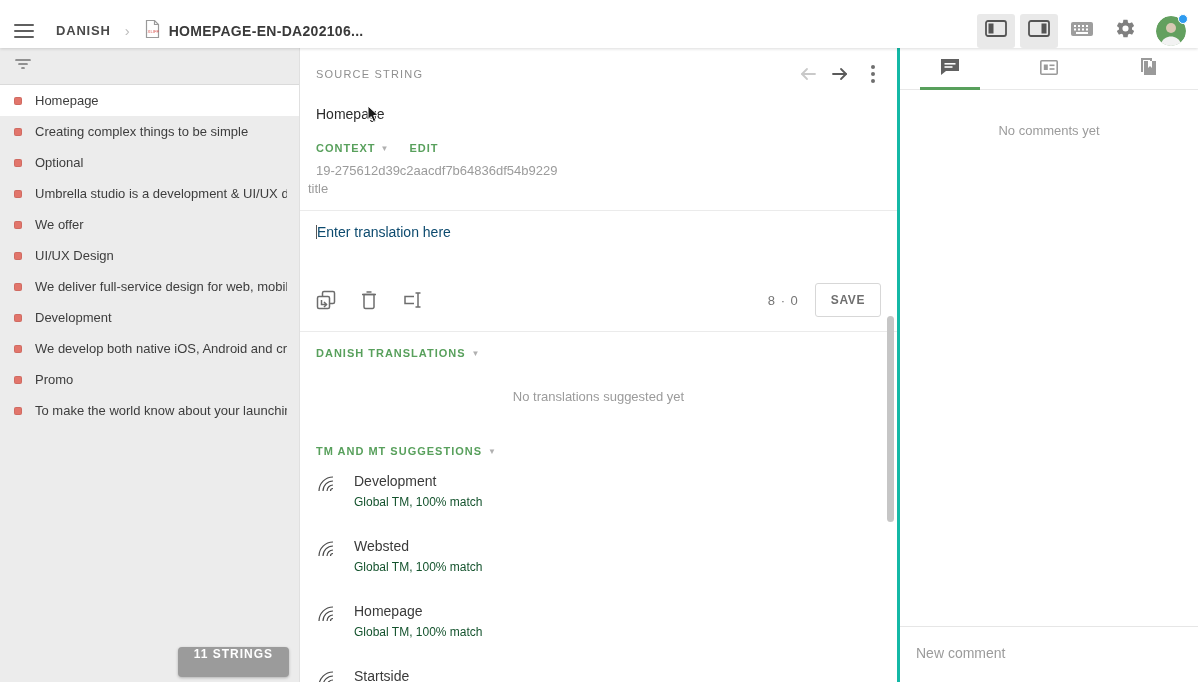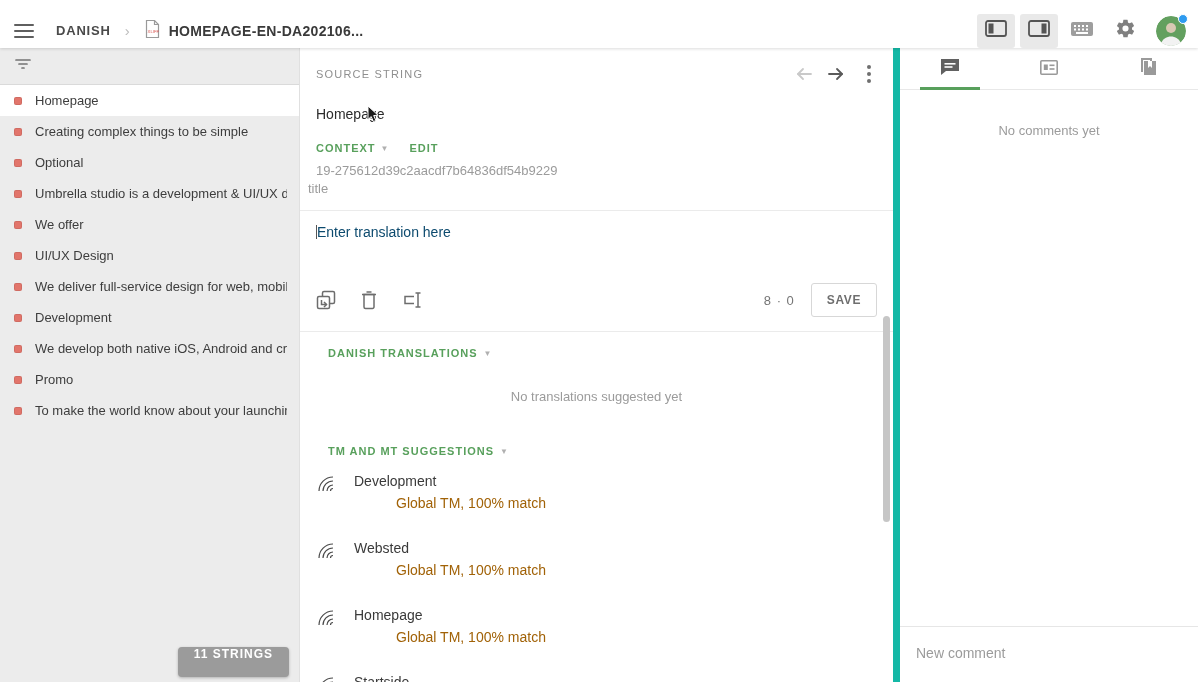--- a/index.html
+++ b/index.html
@@ -42,21 +42,21 @@
   .string-item .label { overflow:hidden; text-overflow:clip; white-space:nowrap; }
   .string-item.selected { background:#fff; }
   .marker { width:8px; height:8px; border-radius:2px; background:#e2756b; flex:none;
     box-shadow:inset 0 0 0 1px rgba(0,0,0,.08); }
   .strings-footer { position:absolute; right:10px; bottom:5px; height:30px; background:#9b9b9b;
     border-radius:4px; color:#fff; display:flex; align-items:center; gap:20px; padding:0 16px;
     font-size:12px; font-weight:700; letter-spacing:1px; cursor:default; box-shadow:0 1px 3px rgba(0,0,0,.25);flex-direction:column; }
   .strings-footer .nav { font-size:15px; font-weight:400; color:rgba(255,255,255,.65); cursor:pointer; }
 
   
-  .editor { width:600px; flex:none; background:#fff; border-right:7px solid #14b8a6;
+  .editor { width:600px; flex:none; background:#fff; border-right:3px solid #14b8a6;
     position:relative; display:flex; flex-direction:column; }
   .source-header { display:flex; align-items:center; padding:15px 14px 0 16px; }
   .source-label { font-size:11px; letter-spacing:1.2px; color:#8f8f8f; }
   .sh-spacer { flex:1; }
   .nav-arrow { width:26px; height:20px; display:flex; align-items:center; justify-content:center; cursor:pointer; margin-left:6px; }
   .kebab { display:flex; flex-direction:column; gap:3px; padding:2px 8px; cursor:pointer; margin-left:10px; }
   .kebab i { width:4px; height:4px; border-radius:50%; background:#6f6f6f; }
   .source-text { padding:21px 16px 0; font-size:14px; color:#2b2b2b; }
   .mouse-cursor { position:absolute; left:67px; top:57px; pointer-events:none; }
   .context-row { display:flex; align-items:center; gap:20px; padding:20px 16px 0; }
@@ -69,27 +69,27 @@
   .trans-placeholder { padding:13px 16px 0; font-size:14px; color:#0c4a6e; height:68px; cursor:text; }
   .text-caret { display:inline-block; width:1px; height:14px; background:#555; vertical-align:-2px; }
   .toolbar { display:flex; align-items:center; padding:4px 16px 14px; }
   .tool-btn { margin-right:24px; cursor:pointer; display:flex; align-items:center; }
   .toolbar-spacer { flex:1; }
   .counter { font-size:13px; color:#757575; margin-right:16px; letter-spacing:1px; }
   .save-btn { border:1px solid #d7d7d7; border-radius:3px; background:#fff; color:#6f6f6f;
     font-size:12px; font-weight:600; letter-spacing:.6px; padding:9px 15px; cursor:pointer;
     font-family:"Liberation Sans", sans-serif; }
   .section { border-top:1px solid #ebebeb; }
-  .section-heading { padding:15px 28px 0; font-size:11px; font-weight:600; letter-spacing:1px;
+  .section-heading { padding:15px 16px 0; font-size:11px; font-weight:600; letter-spacing:1px;
     color:#58a05c; display:flex; align-items:center; gap:6px; cursor:pointer; }
   .empty-text { text-align:center; color:#9b9b9b; font-size:13px; padding:30px 0 26px; }
   .sugg-row { display:flex; align-items:flex-start; gap:17px; padding:16px 16px 13px; cursor:pointer; }
   .sugg-icon { flex:none; margin-top:1px; }
   .sugg-text { font-size:14px; color:#3a3a3a; }
-  .sugg-meta { font-size:14px; color:#a16207; margin-top:6px;margin-left:42px; }
+  .sugg-meta { font-size:12px; color:#14532d; margin-top:6px; }
   .scroll-thumb { position:absolute; right:3px; top:268px; width:7px; height:206px;
     background:#c6c6c6; border-radius:4px; cursor:pointer; }
 
   
   .comments { flex:1; background:#fff; display:flex; flex-direction:column; }
   .tabs { display:flex; height:42px; flex:none; border-bottom:1px solid #e8e8e8; }
   .tab { flex:1; display:flex; align-items:center; justify-content:center; cursor:pointer; position:relative; }
   .tab.active::after { content:""; position:absolute; bottom:-1px; left:50%; transform:translateX(-50%);
     width:60px; height:3px; background:#58a05c; }
   .comments-empty { text-align:center; font-size:13px; color:#9b9b9b; padding-top:33px; }

